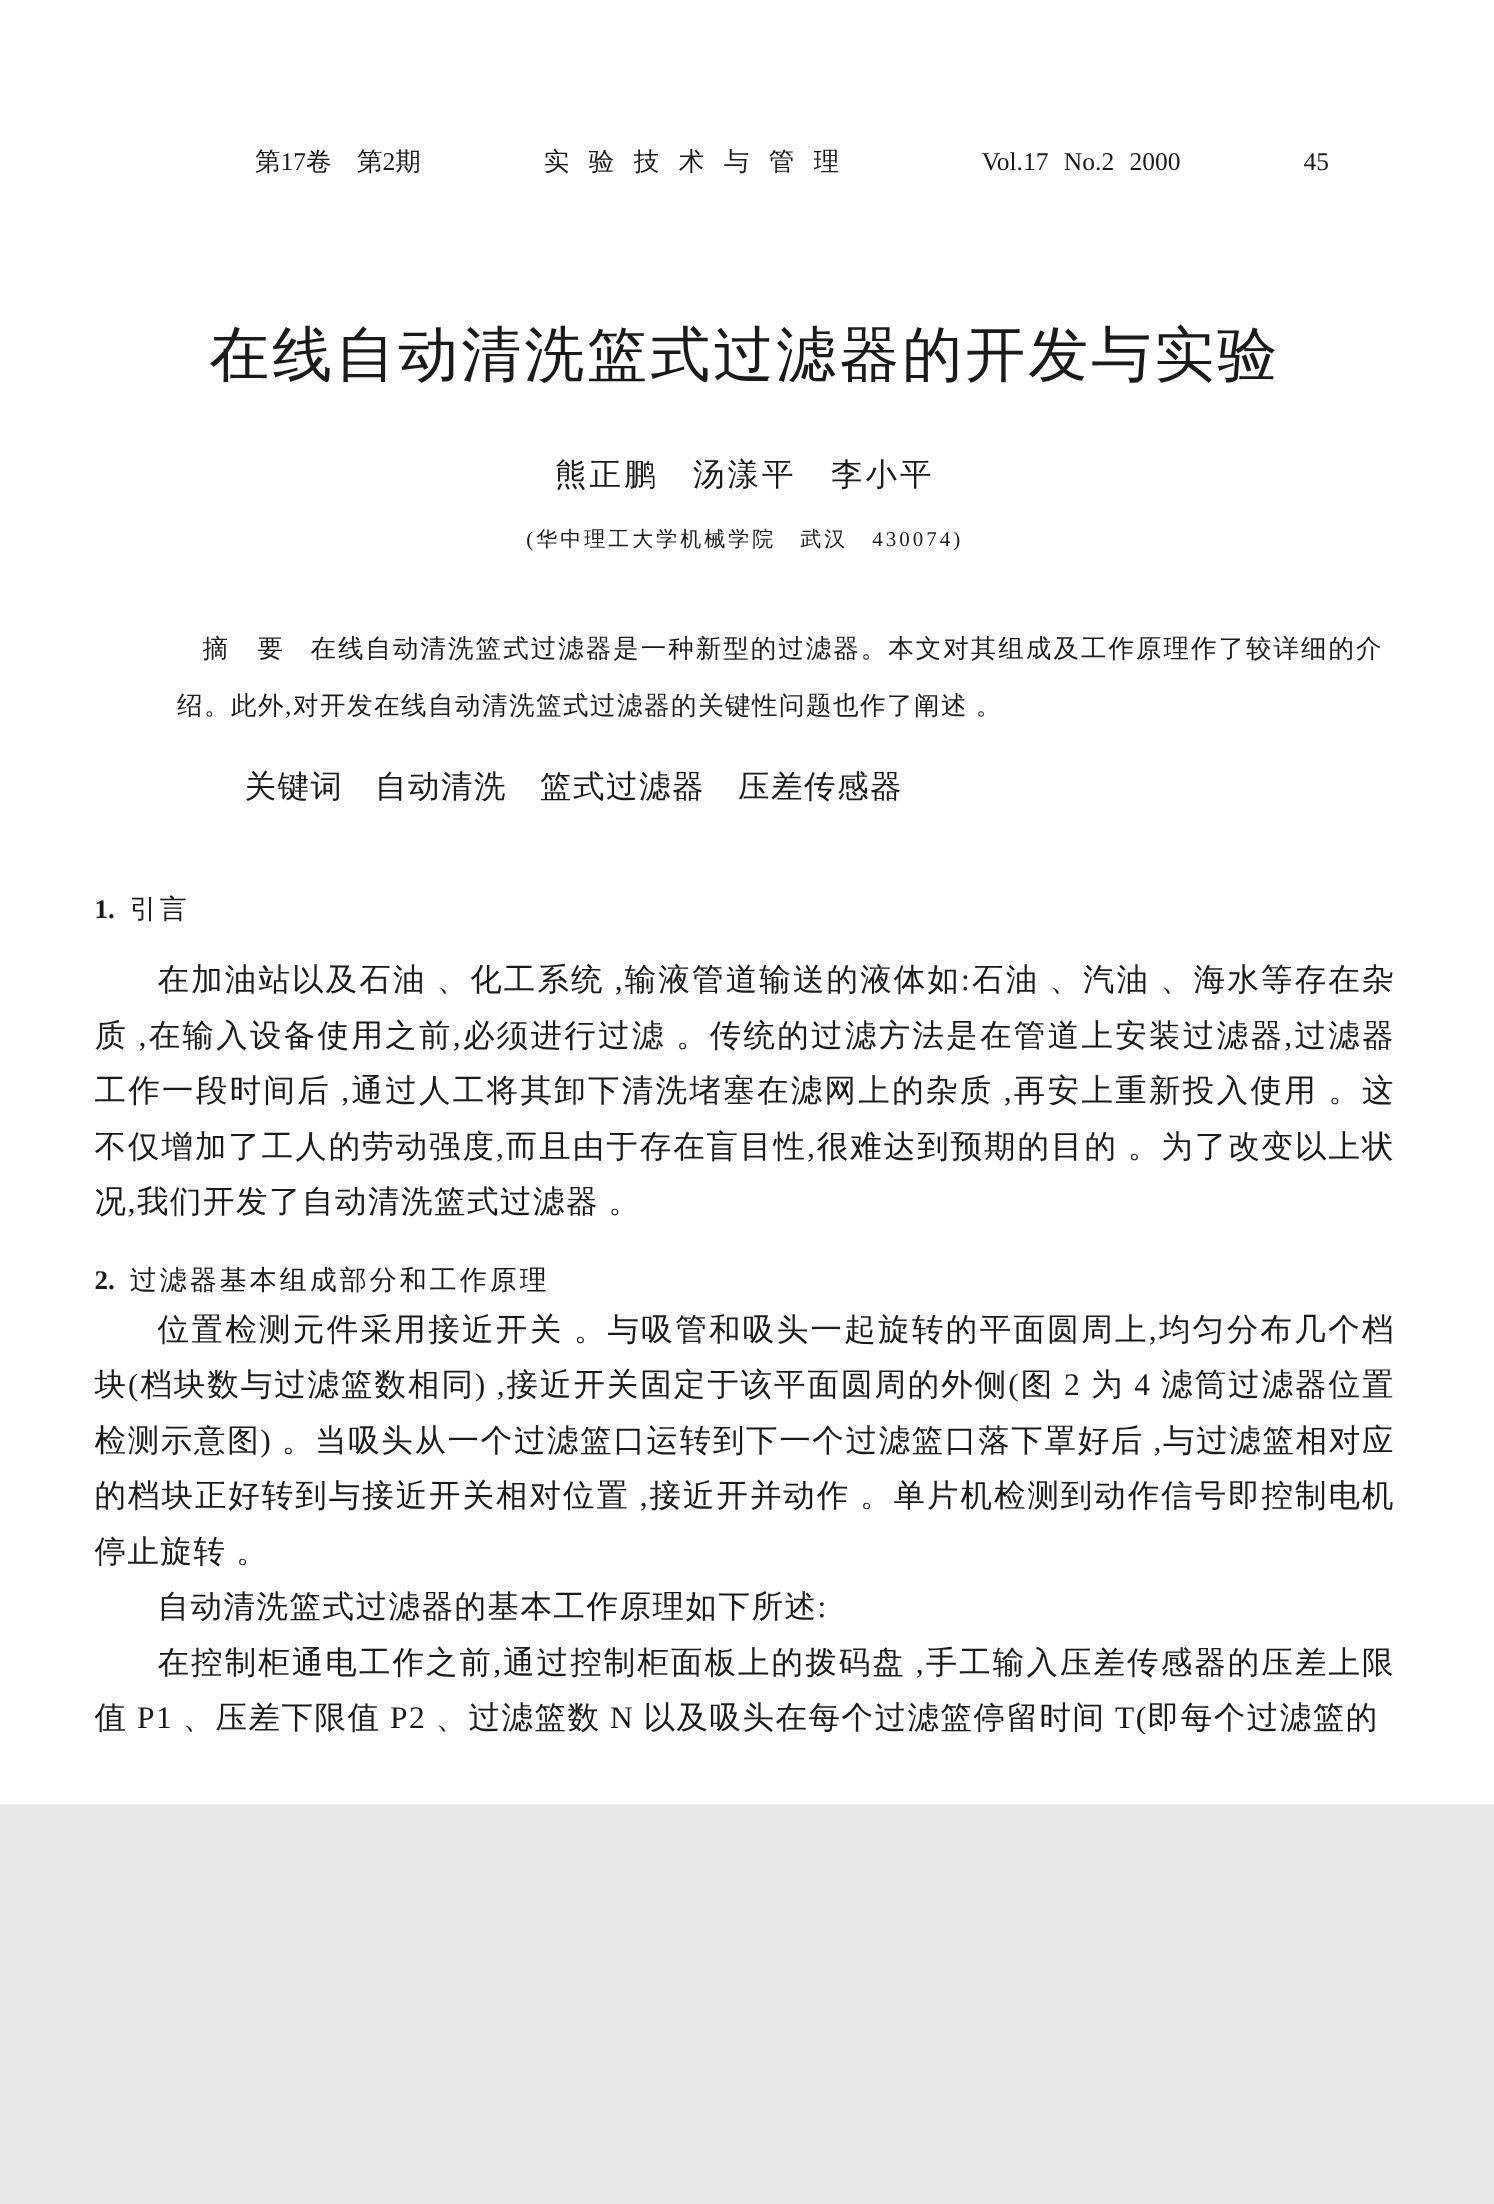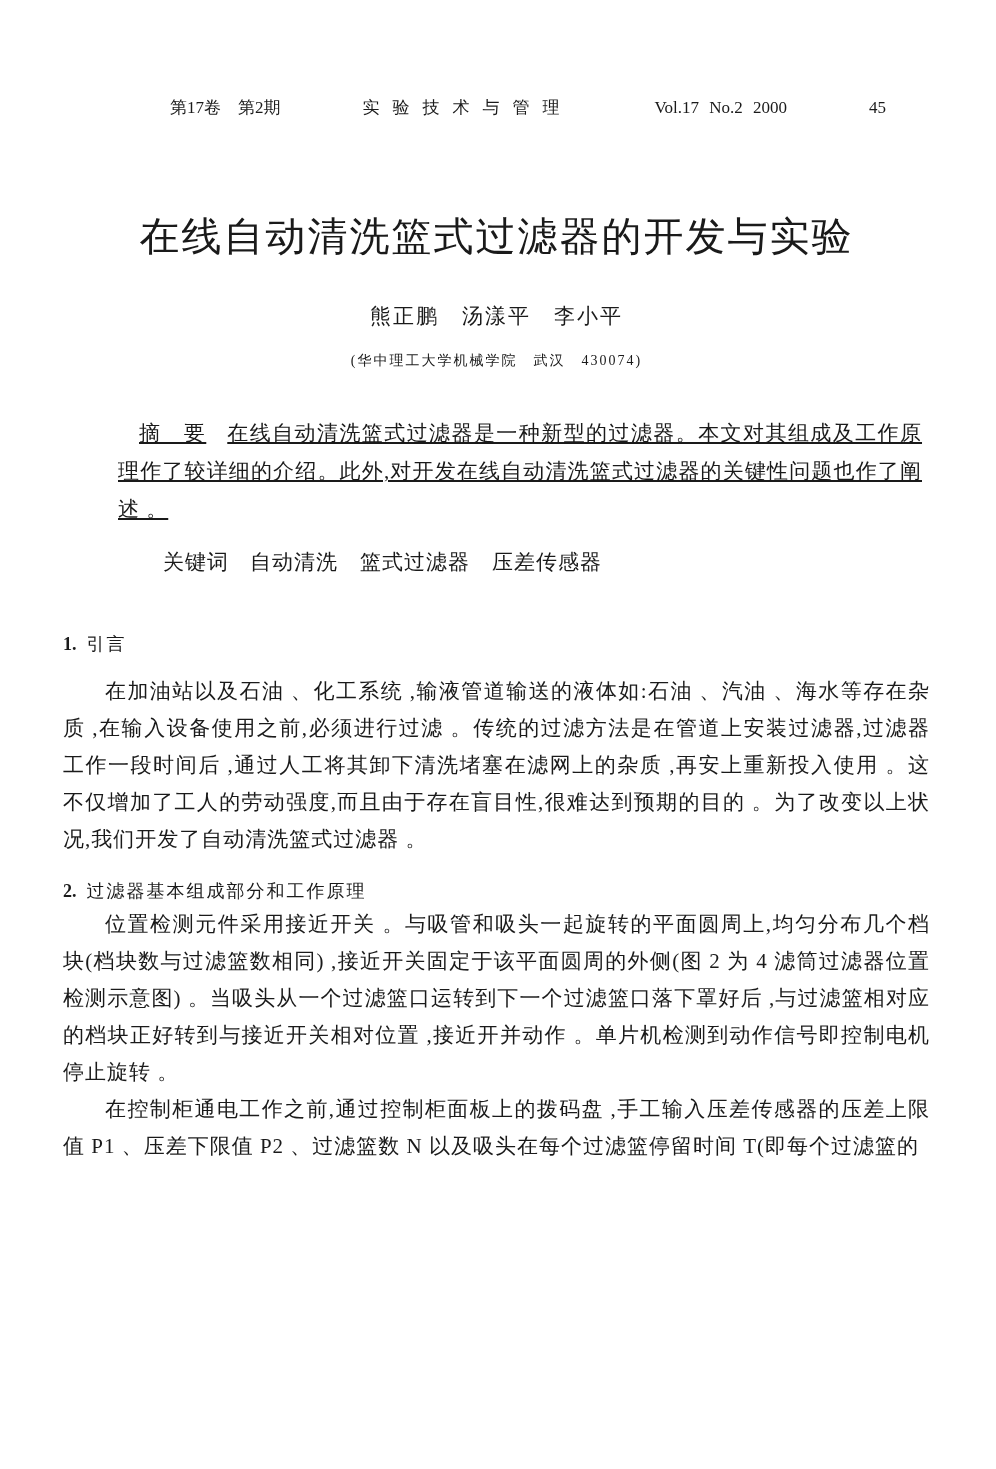--- a/index.html
+++ b/index.html
@@ -1,19 +1,19 @@
 <!DOCTYPE html>
 <html><head>
 <meta charset="utf-8">
 <style>
   html, body { margin: 0; padding: 0; background: #e8e8e8; }
   .page {
     position: relative;
     width: 996px;
-    height: 1469px;
+    height: 1203px;
     margin: 0 auto;
     background: #ffffff;
     color: #1a1a1a;
     font-family: "Liberation Serif", "DejaVu Serif", serif;
     box-sizing: border-box;
     padding: 97px 66px 0 63px;
     overflow: hidden;
   }
   
   .journal-header {
@@ -48,26 +48,25 @@
   .affiliation {
     margin-top: 19px;
     text-align: center;
     font-size: 14px;
     line-height: 26px;
     letter-spacing: 2px;
   }
   
   .abstract {
     margin: 40px 8px 0 55px;  
-    font-size: 21px;
+    font-size: 17px;
     line-height: 38px;
     letter-spacing: 1px;
     text-align: justify;
     text-indent: 1em;
-    text-decoration: underline;
   }
   .abstract .abstract-label { margin-right: 1em; }
   
   .keywords {
     margin: 21px 0 0 100px;  
     font-size: 21px;
     letter-spacing: 1px;
     line-height: 26px;
   }
   .keywords .kw-label { margin-right: 1em; }
@@ -115,15 +114,16 @@
     <span class="kw-label">关键词</span><span>自动清洗　篮式过滤器　压差传感器</span>
   </div>
 
   <h2 class="sec-heading"><span class="num">1.</span><span>引言</span></h2>
 
   <p class="body-para para-gap">在加油站以及石油 、化工系统 ,输液管道输送的液体如:石油 、汽油 、海水等存在杂质 ,在输入设备使用之前,必须进行过滤 。传统的过滤方法是在管道上安装过滤器,过滤器工作一段时间后 ,通过人工将其卸下清洗堵塞在滤网上的杂质 ,再安上重新投入使用 。这不仅增加了工人的劳动强度,而且由于存在盲目性,很难达到预期的目的 。为了改变以上状况,我们开发了自动清洗篮式过滤器 。</p>
 
   <h2 class="sec-heading" style="margin-top:18px;"><span class="num">2.</span><span>过滤器基本组成部分和工作原理</span></h2>
 
   <p class="body-para">位置检测元件采用接近开关 。与吸管和吸头一起旋转的平面圆周上,均匀分布几个档块(档块数与过滤篮数相同) ,接近开关固定于该平面圆周的外侧(图 2 为 4 滤筒过滤器位置检测示意图) 。当吸头从一个过滤篮口运转到下一个过滤篮口落下罩好后 ,与过滤篮相对应的档块正好转到与接近开关相对位置 ,接近开并动作 。单片机检测到动作信号即控制电机停止旋转 。</p>
+  <p class="body-para">自动清洗篮式过滤器的基本工作原理如下所述:</p>
   <p class="body-para">在控制柜通电工作之前,通过控制柜面板上的拨码盘 ,手工输入压差传感器的压差上限值 P1 、压差下限值 P2 、过滤篮数 N 以及吸头在每个过滤篮停留时间 T(即每个过滤篮的</p>
 
 </div>
 
 </body></html>

